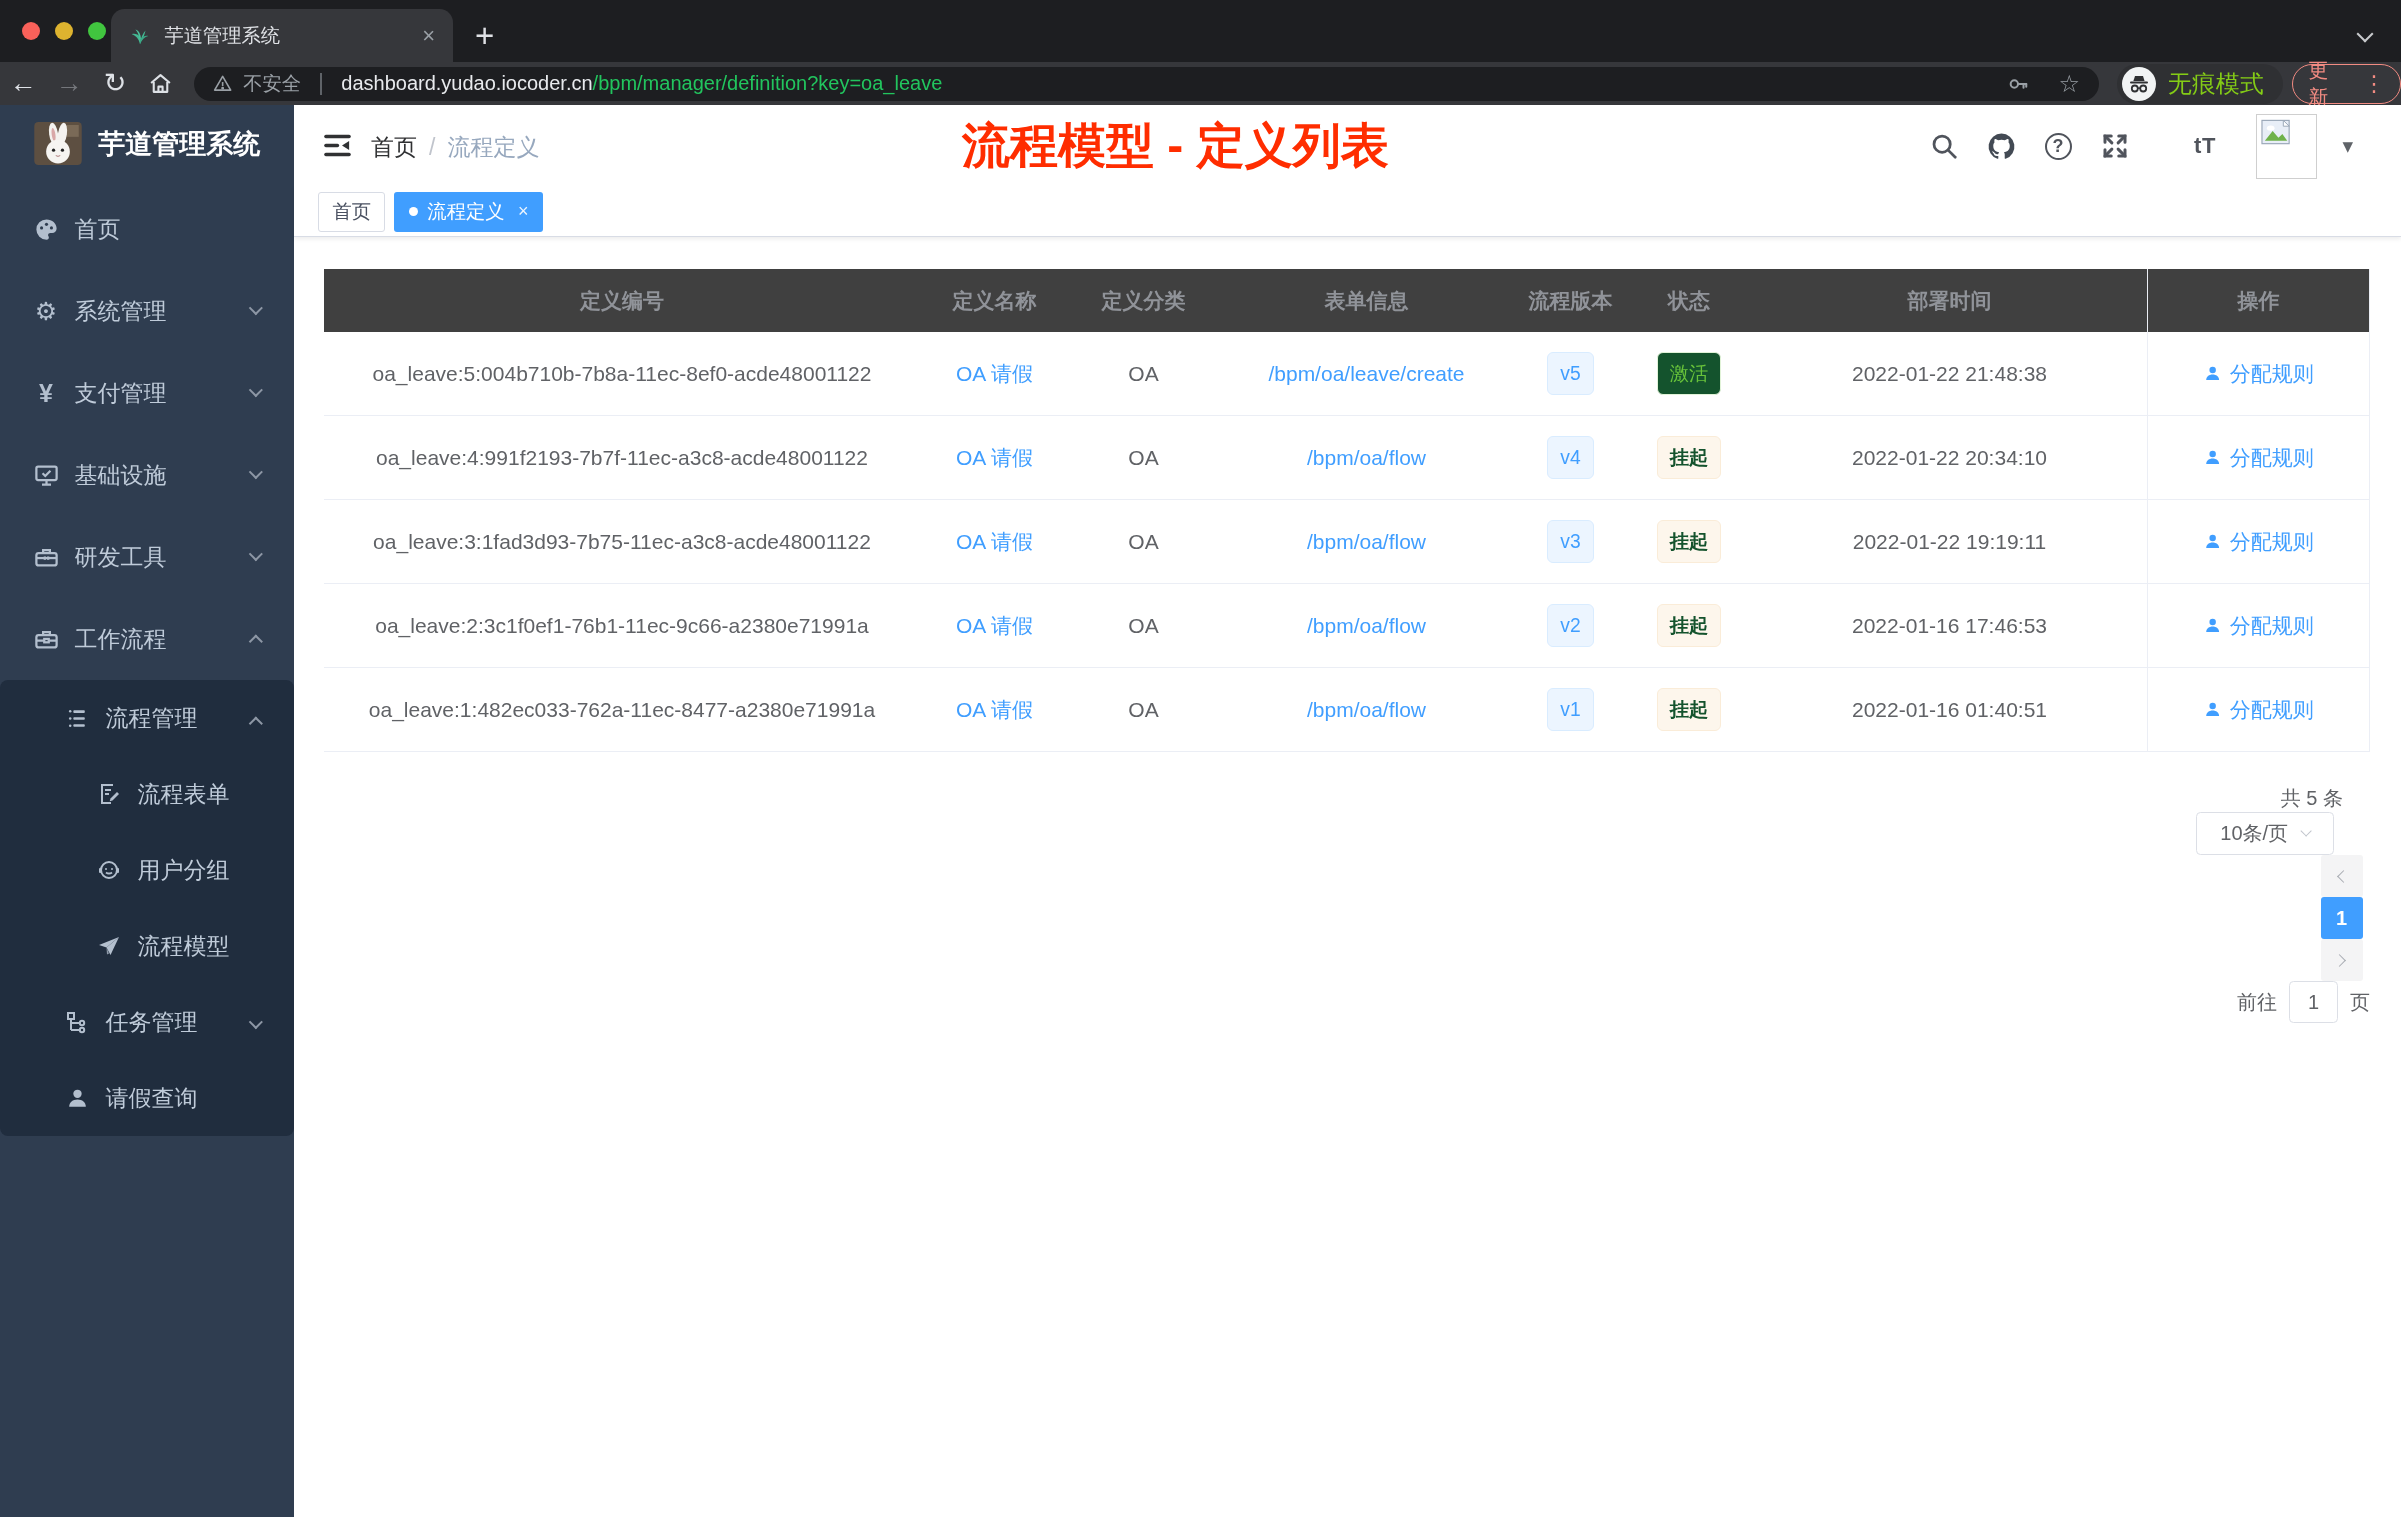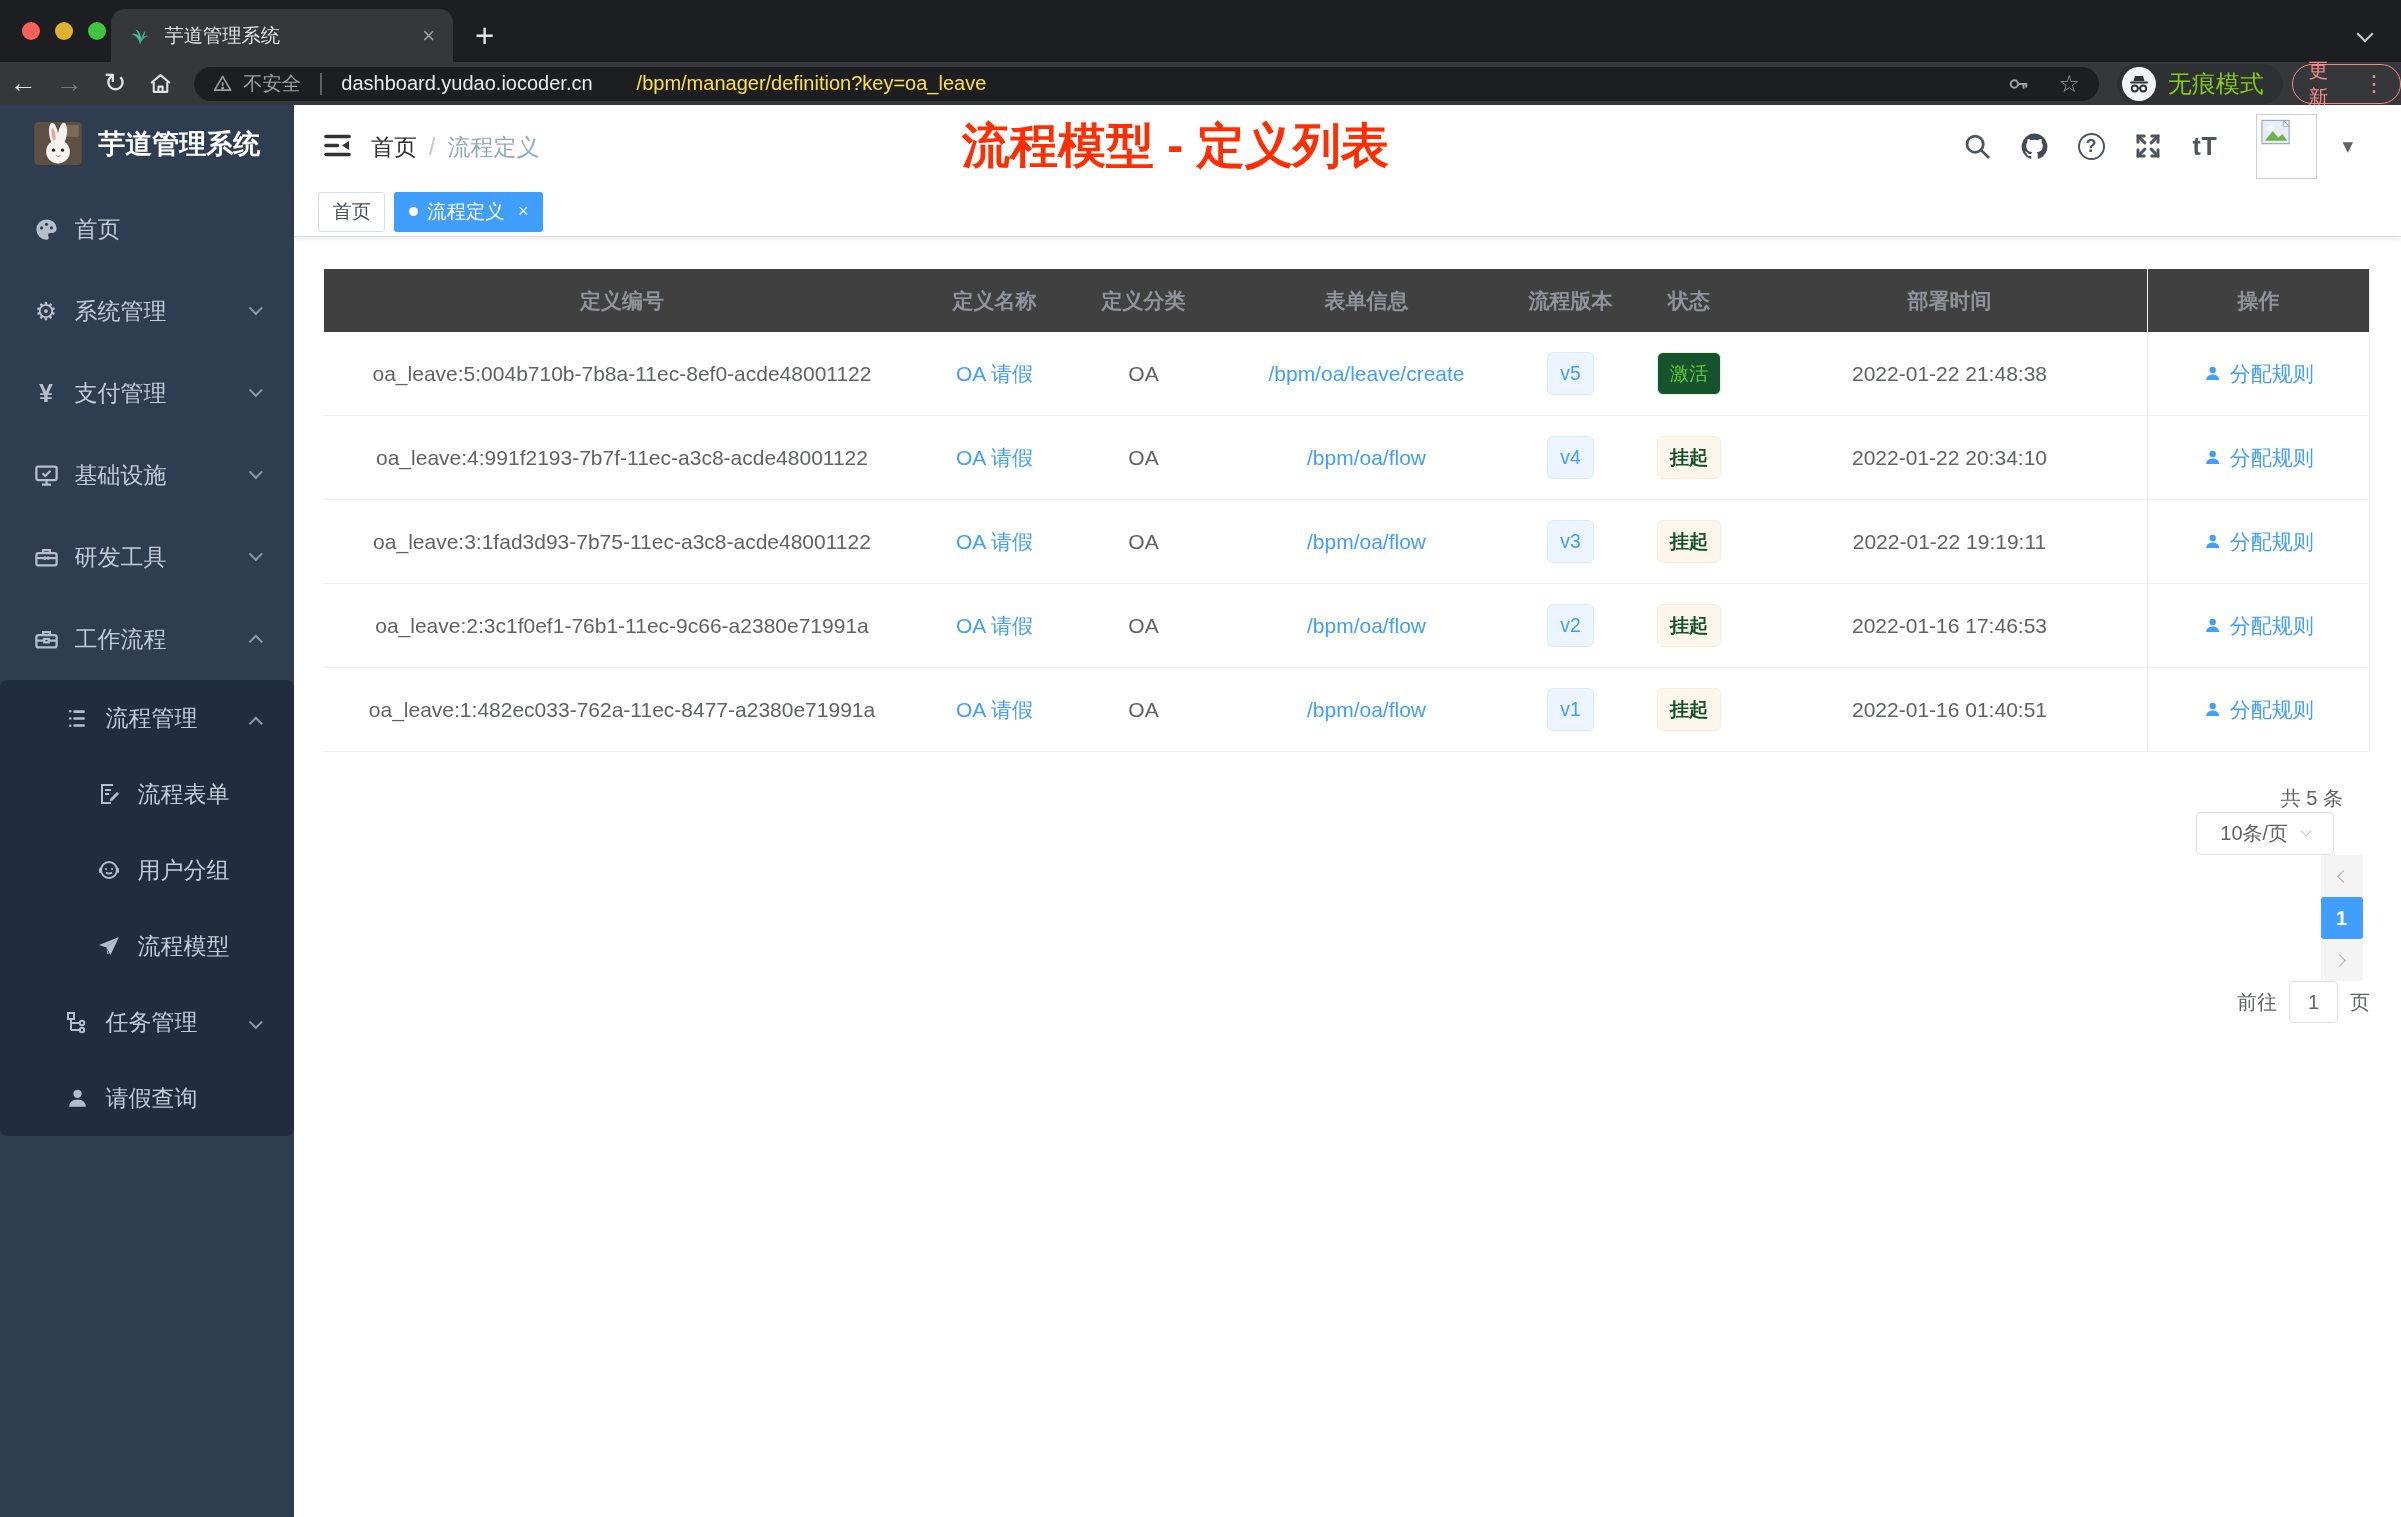--- a/index.html
+++ b/index.html
@@ -25,21 +25,21 @@
   .toolbar { position:relative; height:43px; background:#36373b; display:flex; align-items:center; }
   .navbtn { font-size:27px; line-height:1; width:46px; text-align:center; flex:0 0 auto; }
   .navbtn.lit { color:#dee1e6; } .navbtn.dim { color:#75777c; }
   .homeicon { width:25px; height:25px; margin:0 10.4px; flex:0 0 auto; }
   .omnibox { height:34px; width:1908px; margin-left:10.4px; background:#1d1e21; border-radius:17px;
              display:flex; align-items:center; padding:0 19.3px; gap:10.4px; }
   .warn-ic { width:19.3px; height:19.3px; flex:0 0 auto; }
   .sec-text { color:#9aa0a6; font-size:19.3px; }
   .url-sep { width:1.5px; height:22px; background:#5f6368; margin:0 9px; }
   .url { font-size:20px; white-space:nowrap; }
-  .url .host { color:#e8eaed; } .url .path { color:#fde047;margin-left:44px; }
+  .url .host { color:#e8eaed; } .url .path { color:#22c55e; }
   .ombx-spacer { flex:1; }
   .key-ic,.star-ic { color:#9aa0a6; }
   .star-ic { font-size:24px; margin-left:19.3px; }
   .incog-chip { height:40px; margin-left:18px; background:#2f3033; border-radius:20px;
                 display:flex; align-items:center; gap:12px; padding:0 19.3px 0 4.5px; }
   .incog-badge { width:34px; height:34px; border-radius:50%; background:#f1f3f4; display:flex; align-items:center; justify-content:center; }
   .incog-label { color:#84cc16; font-size:24px; white-space:nowrap; }
   .update-pill { height:40px; margin-left:9px; border:1.5px solid #f28b82; border-radius:20px;
                  display:flex; align-items:center; gap:15px; padding:0 15px; }
   .update-label { color:#f28b82; font-size:20px; }
@@ -72,21 +72,21 @@
   .hamburger { position:absolute; left:28px; top:25px; width:31px; height:31px; cursor:pointer; }
   .breadcrumb { position:absolute; left:77px; top:27px; font-size:23px; display:flex; gap:12px; align-items:center; }
   .bc-home { color:#303133; }
   .bc-sep { color:#c0c4cc; }
   .bc-cur { color:#97a8be; }
   .annotation { position:absolute; left:668px; top:9px; font-size:48px; font-weight:700; color:#ff2d00; white-space:nowrap; }
   .nav-right { position:absolute; right:48px; top:0; height:82px; display:flex; align-items:center; gap:24px; }
   .nv-ic { width:33px; height:33px; display:flex; align-items:center; justify-content:center; }
   .help-circ { width:27px; height:27px; border:2.2px solid #50545c; border-radius:50%; display:flex; align-items:center; justify-content:center;
                color:#50545c; font-size:18px; font-weight:700; }
-  .fontsize-ic { font-size:25px; font-weight:700; color:#50545c; letter-spacing:0.7px; }
+  .fontsize-ic { font-size:22px; font-weight:700; color:#50545c; letter-spacing:0.7px;margin-left:33px; }
   .avatar-box { width:61px; height:65px; border:1.5px solid #cfcfcf; background:#fff; margin-left:10.4px; padding:3.7px; }
   .nav-caret { color:#5f6368; font-size:21px; margin-left:1.5px; }
 
   
   .tagsbar { height:50px; background:#fff; border-bottom:0.7px solid #d8dce5; box-shadow:0 1.5px 4.5px rgba(0,0,0,.08);
              display:flex; align-items:center; padding-left:24px; gap:9px; }
   .tag { height:40px; display:flex; align-items:center; padding:0 13.4px; font-size:19.3px; border-radius:3px; cursor:pointer; }
   .tag.plain { border:0.7px solid #d8dce5; color:#495060; background:#fff; }
   .tag.active { background:#409EFF; color:#fff; gap:9px; padding:0 15px; }
   .tag-dot { width:9px; height:9px; border-radius:50%; background:#fff; }

